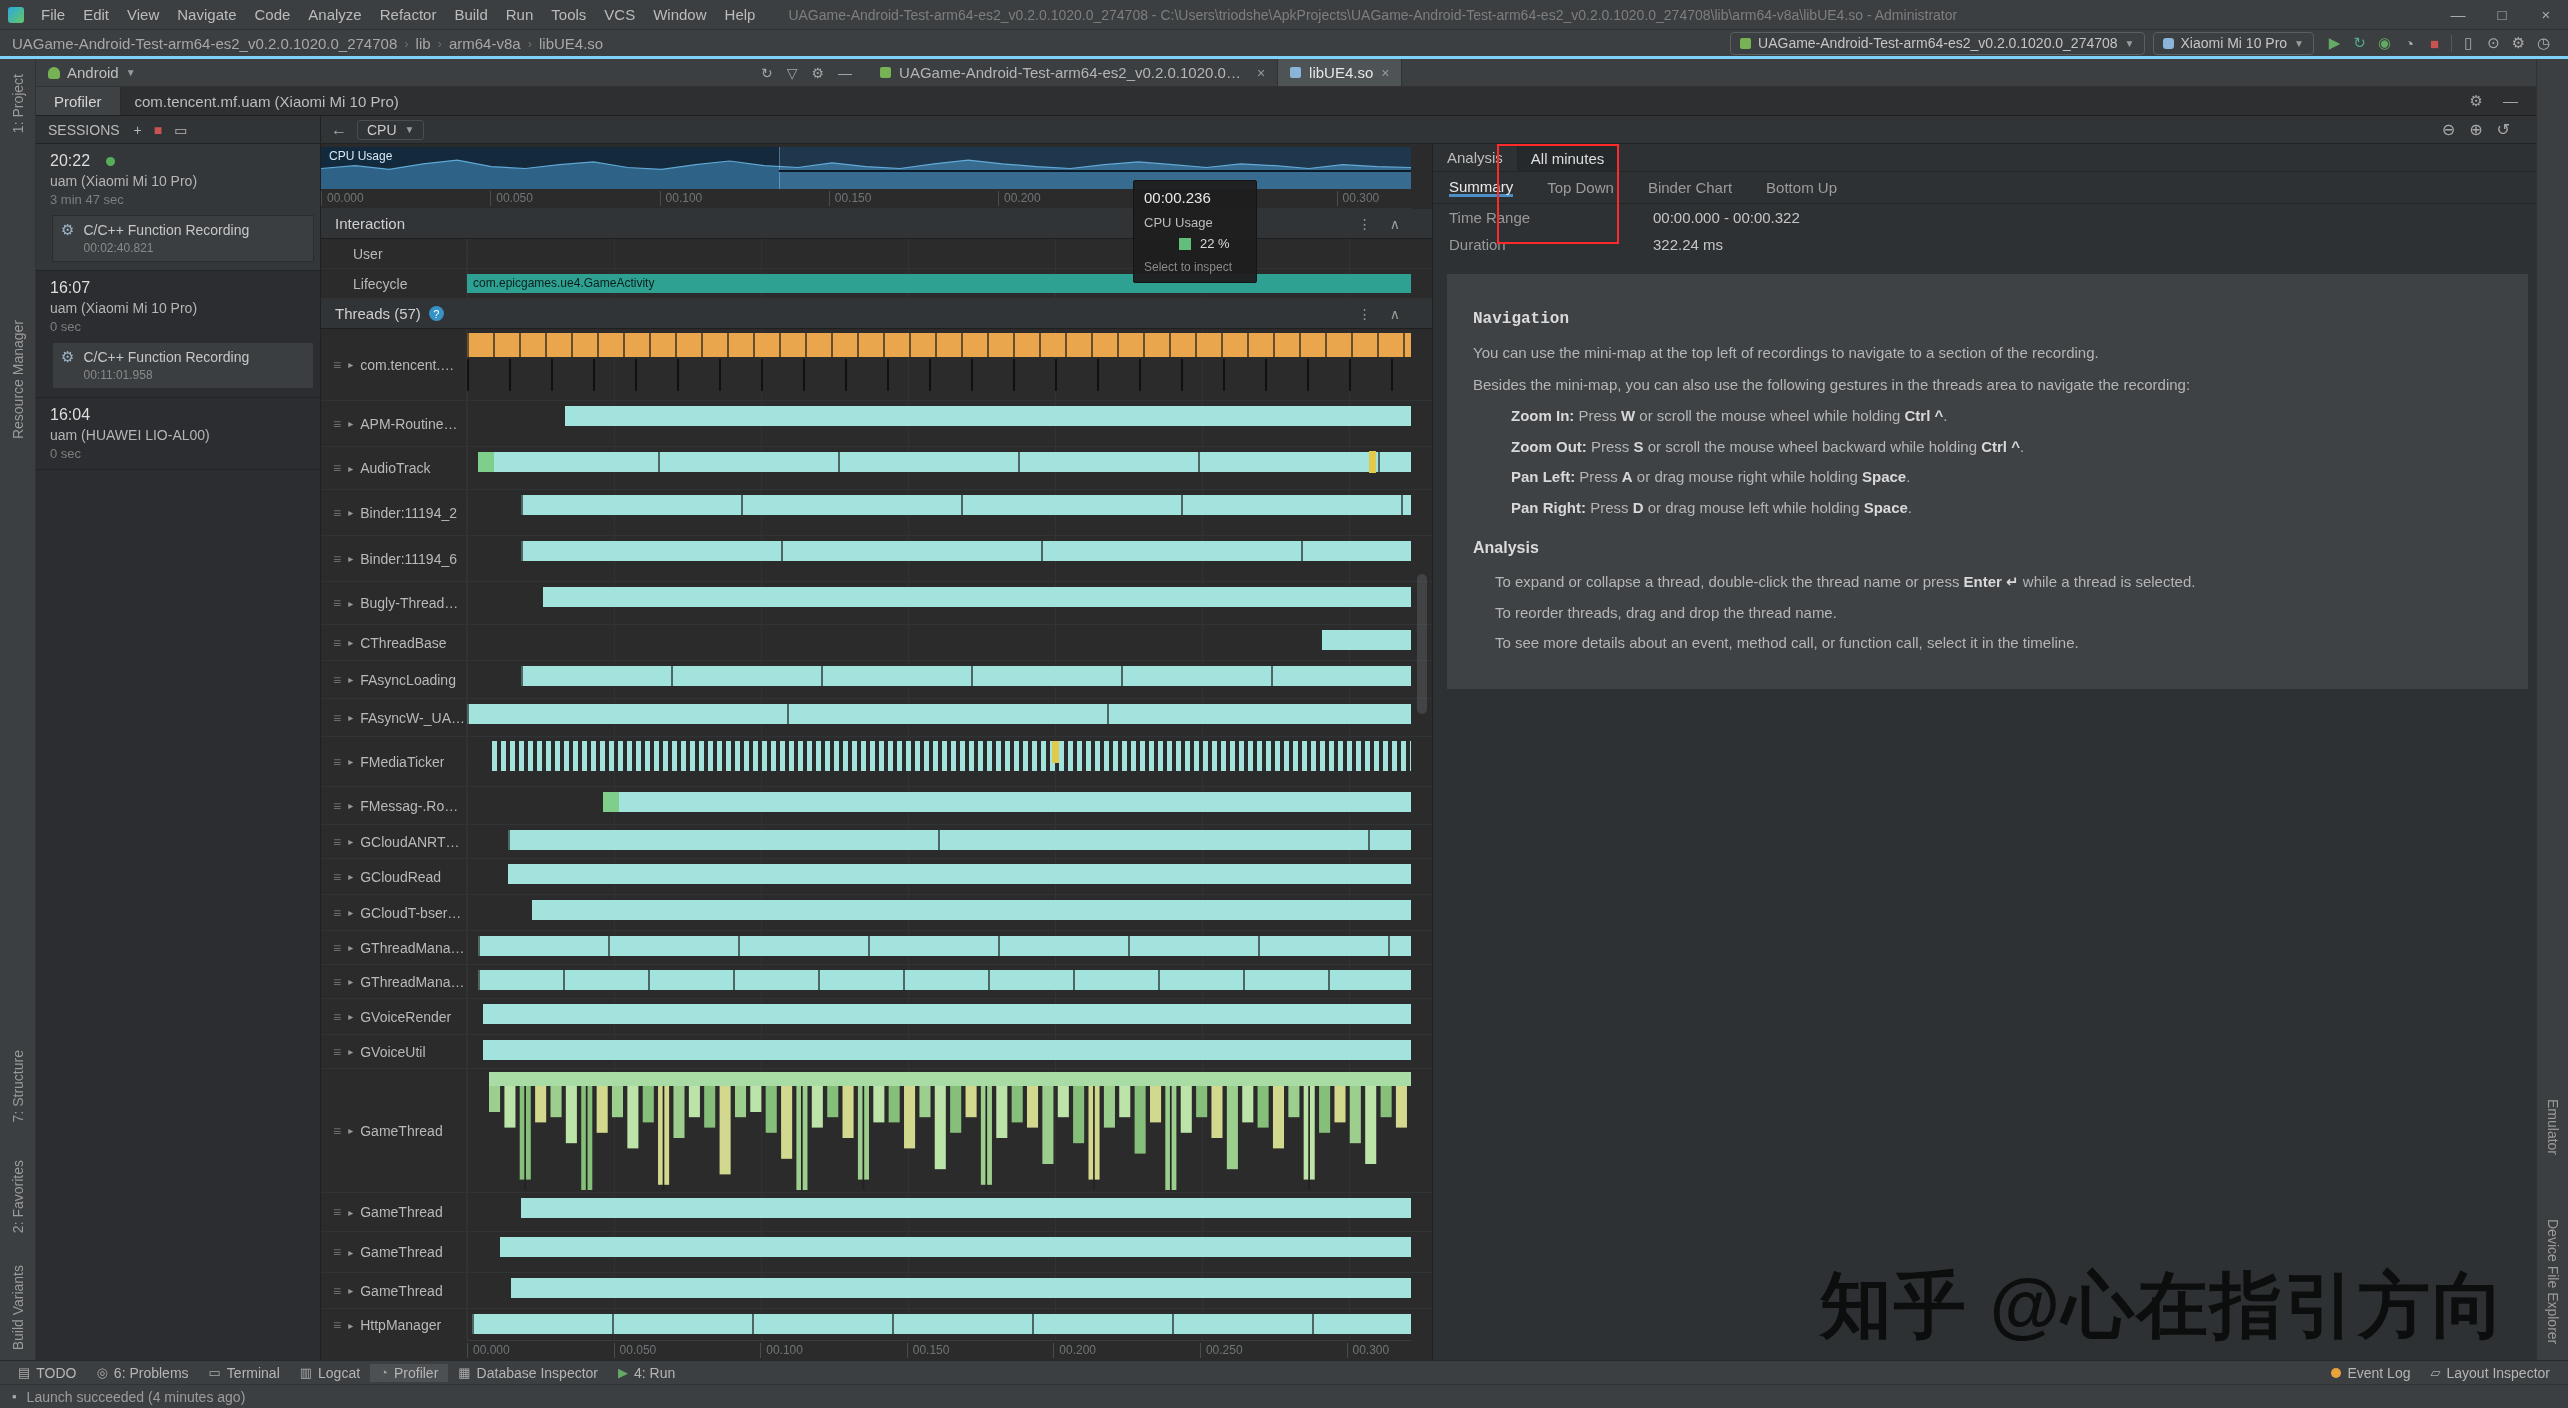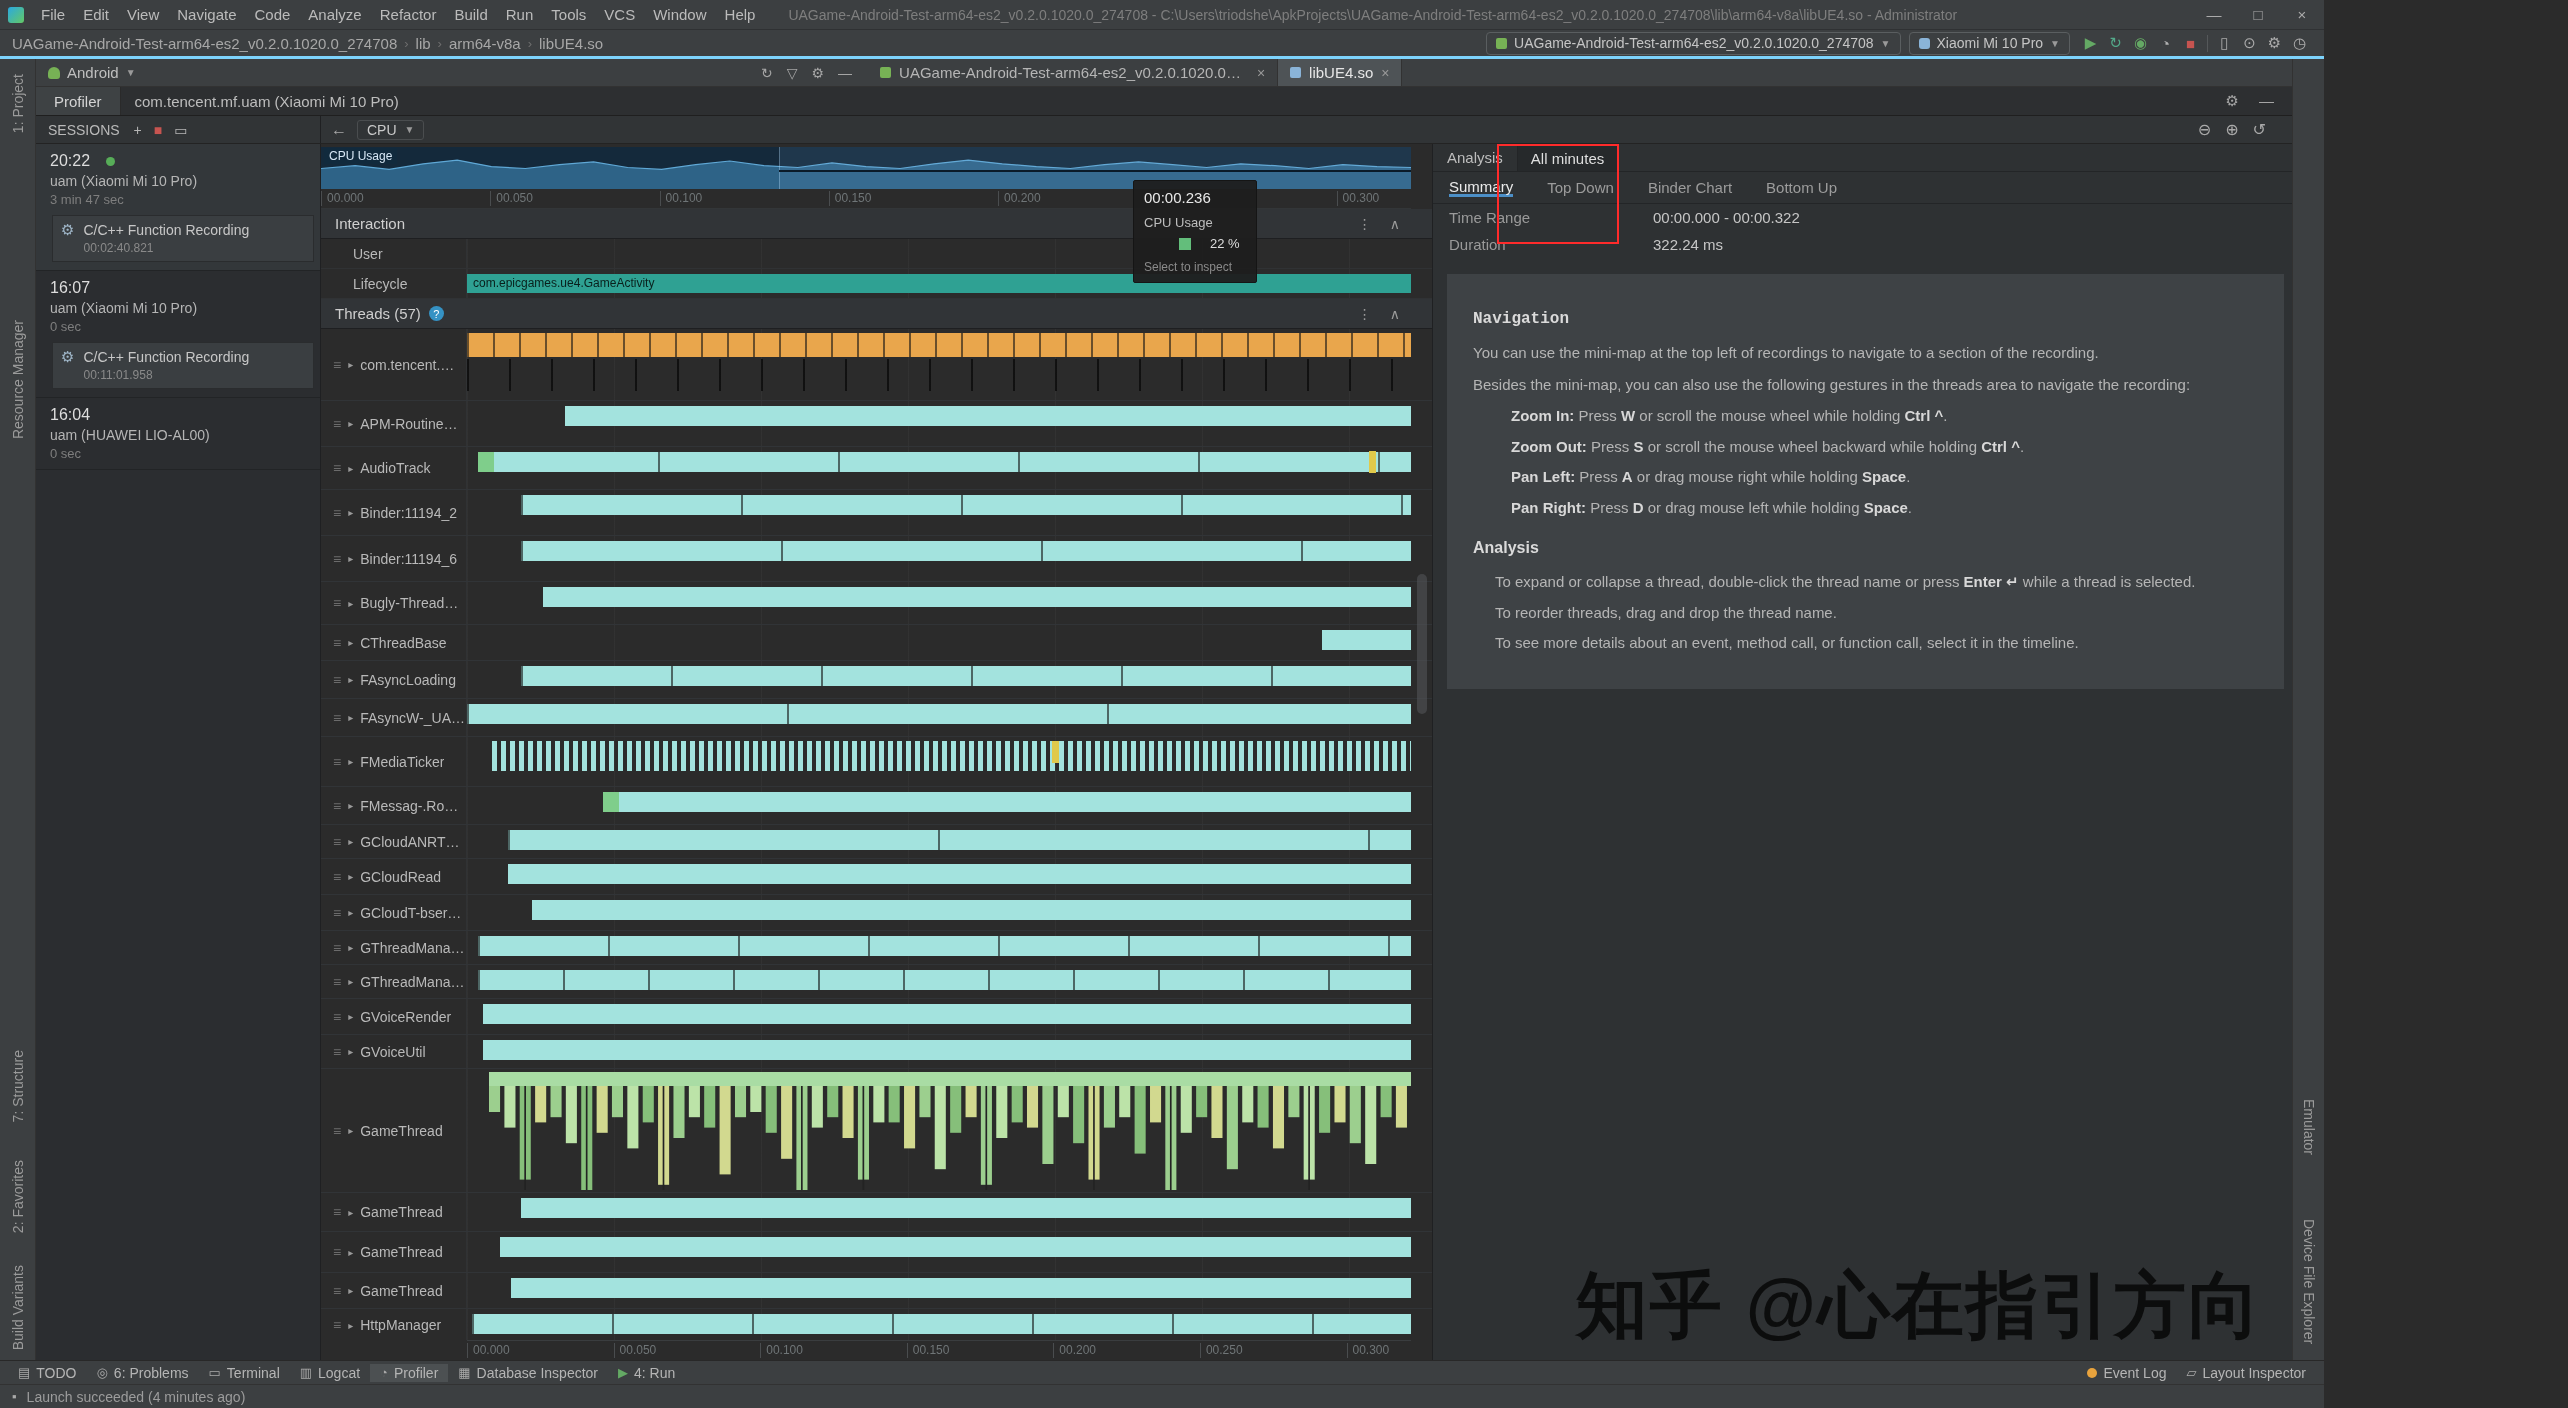--- a/index.html
+++ b/index.html
@@ -1,18 +1,18 @@
 <!DOCTYPE html>
 <html><head>
 <meta charset="utf-8">
 <style>
 *{margin:0;padding:0;box-sizing:border-box;}
 html,body{width:2568px;height:1408px;overflow:hidden;}
 body{font-family:"Liberation Sans","DejaVu Sans",sans-serif;background:#2B2B2B;color:#BBBBBB;}
-#app{position:relative;width:2324px;height:1408px;display:flex;flex-direction:column;background:#2B2B2B;}
+#app{position:relative;width:2568px;height:1408px;display:flex;flex-direction:column;background:#2B2B2B;}
 
 
 .titlebar{height:30px;background:#3C3F41;display:flex;align-items:center;padding-left:8px;border-bottom:1px solid #2F3133;flex:none;}
 .app-icon{width:16px;height:16px;border-radius:3px;background:linear-gradient(135deg,#2BA8E0,#64C964);margin-right:8px;flex:none;}
 .menus{display:flex;flex:none;}
 .menu-item{padding:4px 9px;font-size:15px;color:#BBBBBB;}
 .win-title{flex:1;margin-left:24px;font-size:14px;color:#7E7E7E;white-space:nowrap;overflow:hidden;text-overflow:ellipsis;}
 .win-controls{display:flex;flex:none;}
 .win-btn{width:44px;text-align:center;font-size:15px;color:#ABABAB;line-height:29px;}
 
@@ -114,21 +114,21 @@
 .lead{position:absolute;left:0;top:0;bottom:0;width:16px;background:#7FCE8B;}
 .mark{position:absolute;top:4px;width:7px;height:22px;}
 .trace-wrap{position:absolute;right:0;top:3px;height:118px;}
 .trace-wrap svg{width:100%;height:100%;display:block;}
 .axis{height:20px;margin-left:146px;margin-right:21px;border-top:1px solid #3A3D3F;position:relative;font-size:12px;color:#6F7577;flex:none;}
 .axis .tick{position:absolute;top:2px;padding-left:5px;border-left:1px solid #4A4D4F;height:15px;line-height:15px;white-space:nowrap;}
 .vscroll{position:absolute;right:5px;top:430px;width:10px;height:140px;background:#55585B;border-radius:5px;opacity:.55;z-index:5;}
 .tooltip{position:absolute;left:812px;top:36px;width:124px;background:rgba(30,30,30,.96);border:1px solid #151515;padding:8px 10px;z-index:30;border-radius:2px;}
 .tt-time{font-size:15px;color:#E8E8E8;margin-bottom:9px;}
 .tt-series{font-size:13px;color:#BDBDBD;margin-bottom:6px;}
-.tt-val{display:flex;align-items:center;gap:19px;font-size:13px;color:#DDDDDD;margin-bottom:9px;padding-left:35px;}
+.tt-val{display:flex;align-items:center;gap:9px;font-size:13px;color:#DDDDDD;margin-bottom:9px;padding-left:35px;}
 .tt-swatch{width:12px;height:12px;background:#63BE7B;flex:none;}
 .tt-hint{font-size:12px;color:#8A8A8A;}
 
 
 .analysis{flex:1;background:#2E3133;position:relative;display:flex;flex-direction:column;min-width:0;}
 .an-tabs{height:28px;display:flex;align-items:center;border-bottom:1px solid #232527;flex:none;}
 .an-title{padding:0 14px;font-size:15px;color:#BDBDBD;}
 .an-tab{padding:4px 13px;font-size:15px;color:#DFDFDF;background:#26292B;border:1px solid #232527;border-bottom:none;}
 .an-subtabs{height:32px;display:flex;align-items:center;gap:34px;padding:0 16px;border-bottom:1px solid #232527;font-size:15px;color:#9C9C9C;flex:none;}
 .an-subtab.sel{color:#EAEAEA;box-shadow:inset 0 -3px 0 #4C8FC7;padding-bottom:2px;}

